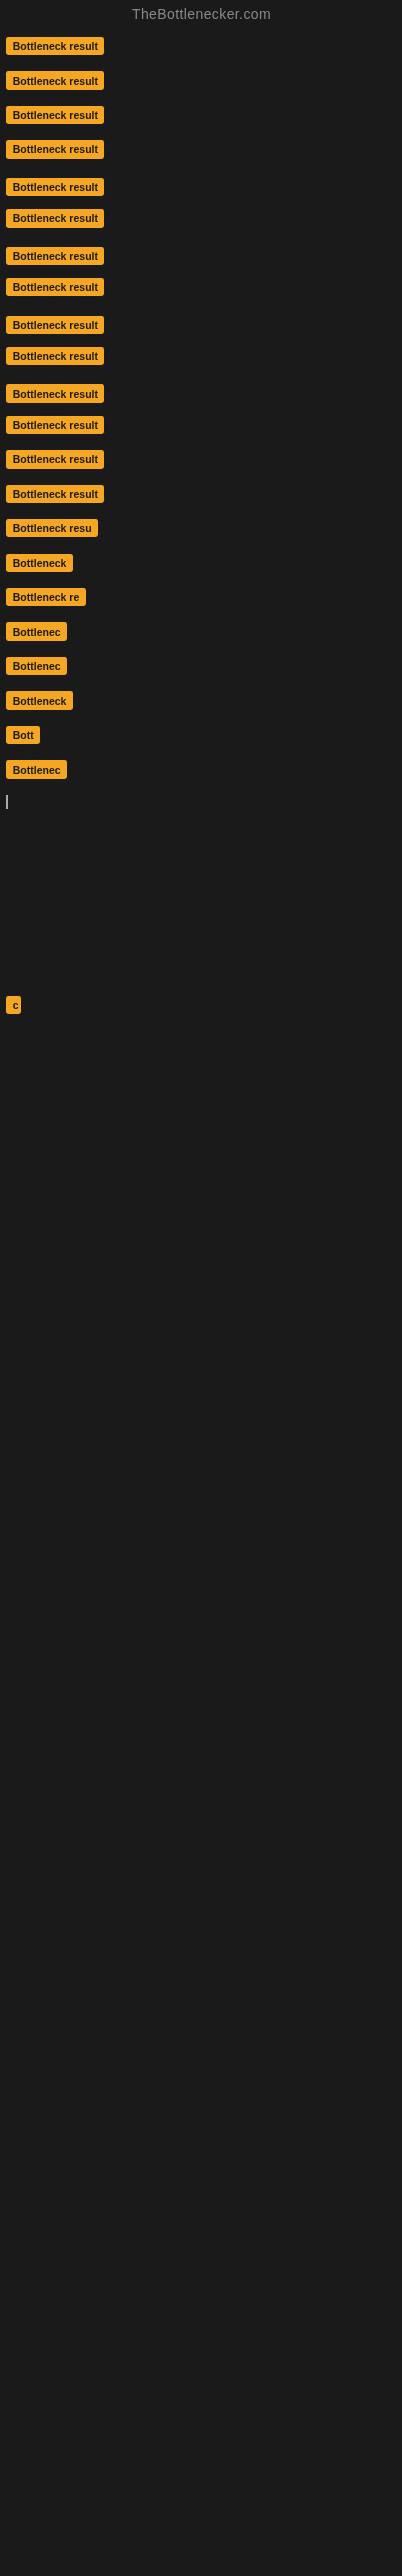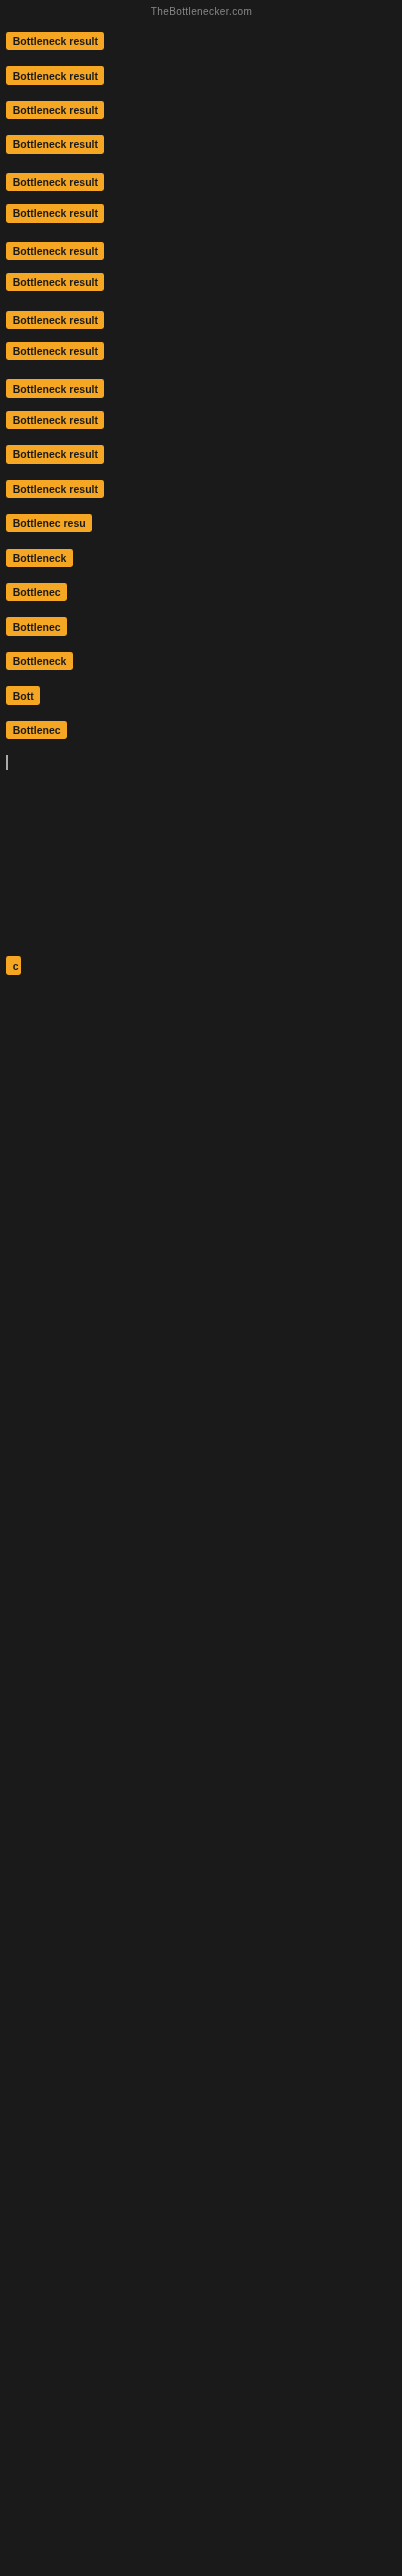--- a/index.html
+++ b/index.html
@@ -13,21 +13,21 @@
       min-height: 2576px;
       background-color: #1a1a1a;
       font-family: Arial, sans-serif;
       position: relative;
     }
 
     .page-header {
       text-align: center;
       padding: 6.4px 0 9.7px 0;
       color: #888;
-      font-size: 10px;
+      font-size: 14px;
       letter-spacing: 0.4px;
     }
 
     .bottleneck-badge {
       display: inline-block;
       background-color: #f5a623;
       color: #1a1a1a;
       font-size: 10.5px;
       font-weight: 600;
       padding: 3.2px 6.4px;
@@ -105,27 +105,30 @@
 
   <div class="row" style="padding-top:11.3px; padding-bottom:4.8px;">
     <span class="bottleneck-badge" style="max-width:141px;">Bottleneck result</span>
   </div>
 
   <div class="row" style="padding-top:11.3px; padding-bottom:4.8px;">
     <span class="bottleneck-badge" style="max-width:141px;">Bottleneck result</span>
   </div>
 
   <div class="row" style="padding-top:11.3px; padding-bottom:4.8px;">
-    <span class="bottleneck-badge" style="max-width:119px;">Bottlenec resu</span>
+    <span class="bottleneck-badge" style="max-width:119px;">Bottleneck resu</span>
   </div>
 
   <div class="row" style="padding-top:11.3px; padding-bottom:4.8px;">
     <span class="bottleneck-badge" style="max-width:72px; overflow:hidden;">Bottleneck</span>
   </div>
 
+  <div class="row" style="padding-top:11.3px; padding-bottom:4.8px;">
+    <span class="bottleneck-badge" style="max-width:95px; overflow:hidden;">Bottleneck re</span>
+  </div>
 
   <div class="row" style="padding-top:11.3px; padding-bottom:4.8px;">
     <span class="bottleneck-badge" style="max-width:68px; overflow:hidden;">Bottlenec</span>
   </div>
 
 
   <div class="row" style="padding-top:11.3px; padding-bottom:4.8px;">
     <span class="bottleneck-badge" style="max-width:68px; overflow:hidden;">Bottlenec</span>
   </div>
 

